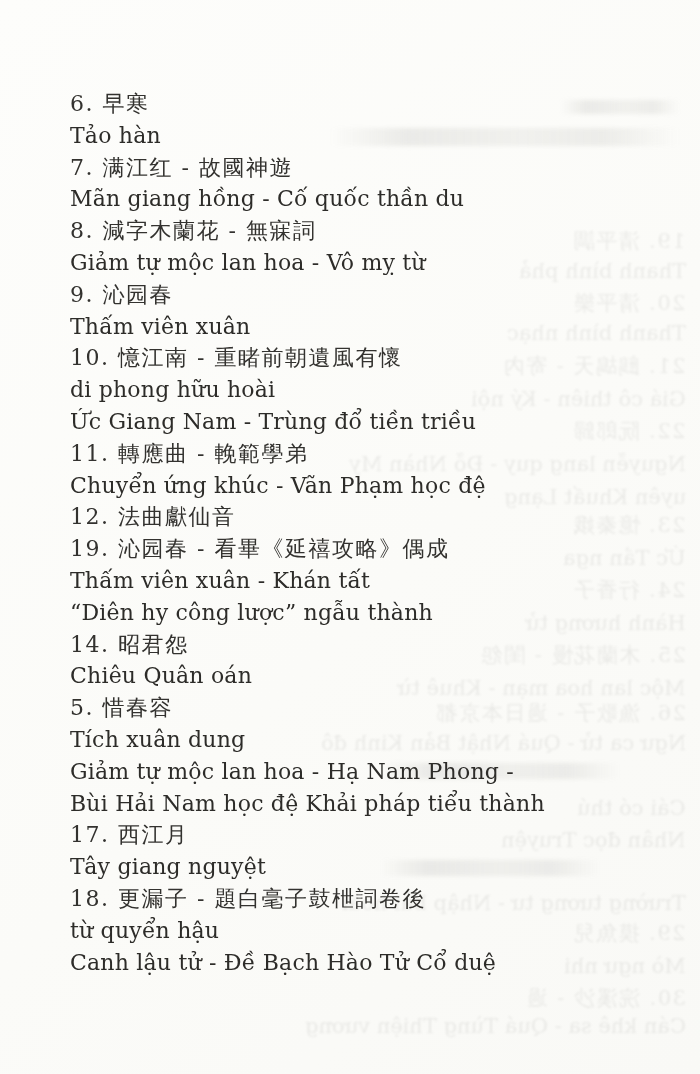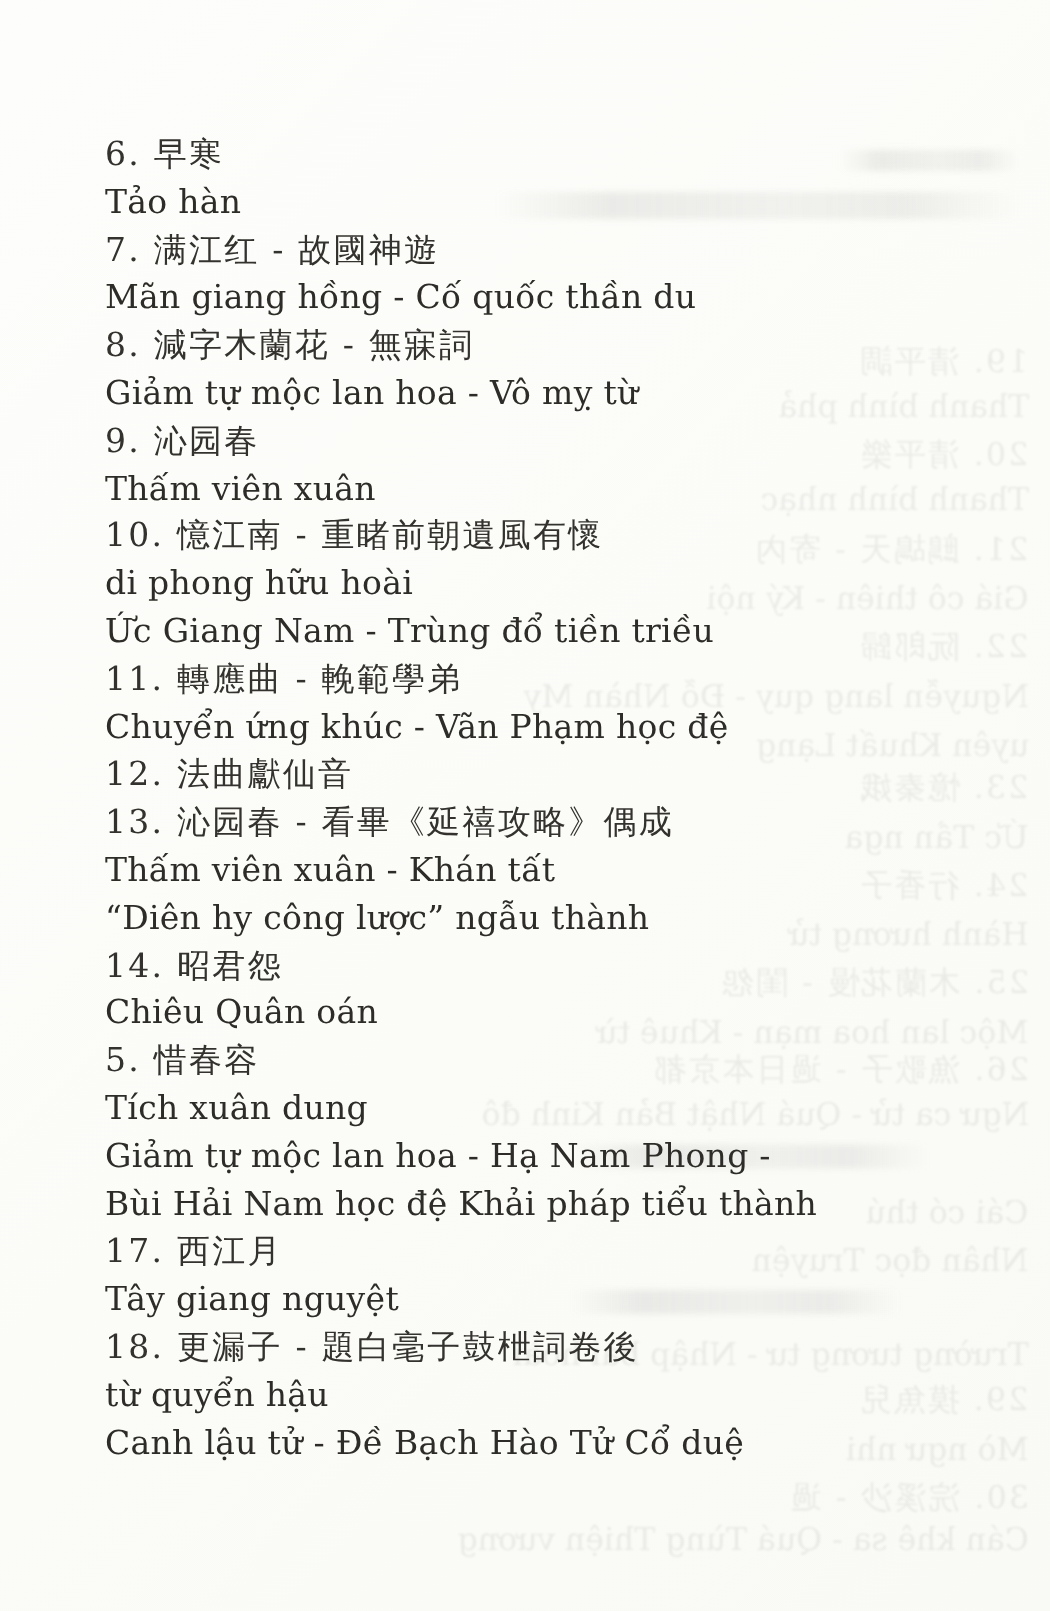--- a/index.html
+++ b/index.html
@@ -112,21 +112,21 @@
       <div class="line cn">8. 減字木蘭花 - 無寐詞</div>
       <div class="line vn">Giảm tự mộc lan hoa - Vô mỵ từ</div>
       <div class="line cn">9. 沁园春</div>
       <div class="line vn">Thấm viên xuân</div>
       <div class="line cn">10. 憶江南 - 重睹前朝遺風有懷</div>
       <div class="line vn">di phong hữu hoài</div>
       <div class="line vn">Ức Giang Nam - Trùng đổ tiền triều</div>
       <div class="line cn">11. 轉應曲 - 輓範學弟</div>
       <div class="line vn">Chuyển ứng khúc - Vãn Phạm học đệ</div>
       <div class="line cn">12. 法曲獻仙音</div>
-      <div class="line cn">13. 沁园春 - 看畢《延禧攻略》偶成</div>
+      <div class="line cn">19. 沁园春 - 看畢《延禧攻略》偶成</div>
       <div class="line vn">Thấm viên xuân - Khán tất</div>
       <div class="line vn">“Diên hy công lược” ngẫu thành</div>
       <div class="line cn">14. 昭君怨</div>
       <div class="line vn">Chiêu Quân oán</div>
       <div class="line cn">5. 惜春容</div>
       <div class="line vn">Tích xuân dung</div>
       <div class="line vn">Giảm tự mộc lan hoa  - Hạ Nam Phong -</div>
       <div class="line vn">Bùi Hải Nam học đệ Khải pháp tiểu thành</div>
       <div class="line cn">17. 西江月</div>
       <div class="line vn">Tây giang nguyệt</div>

